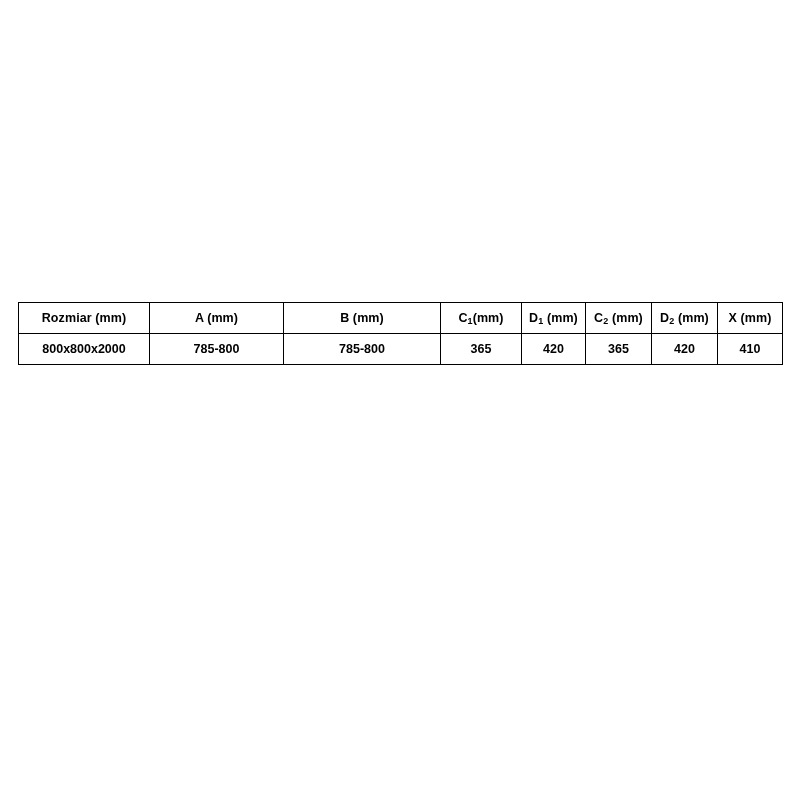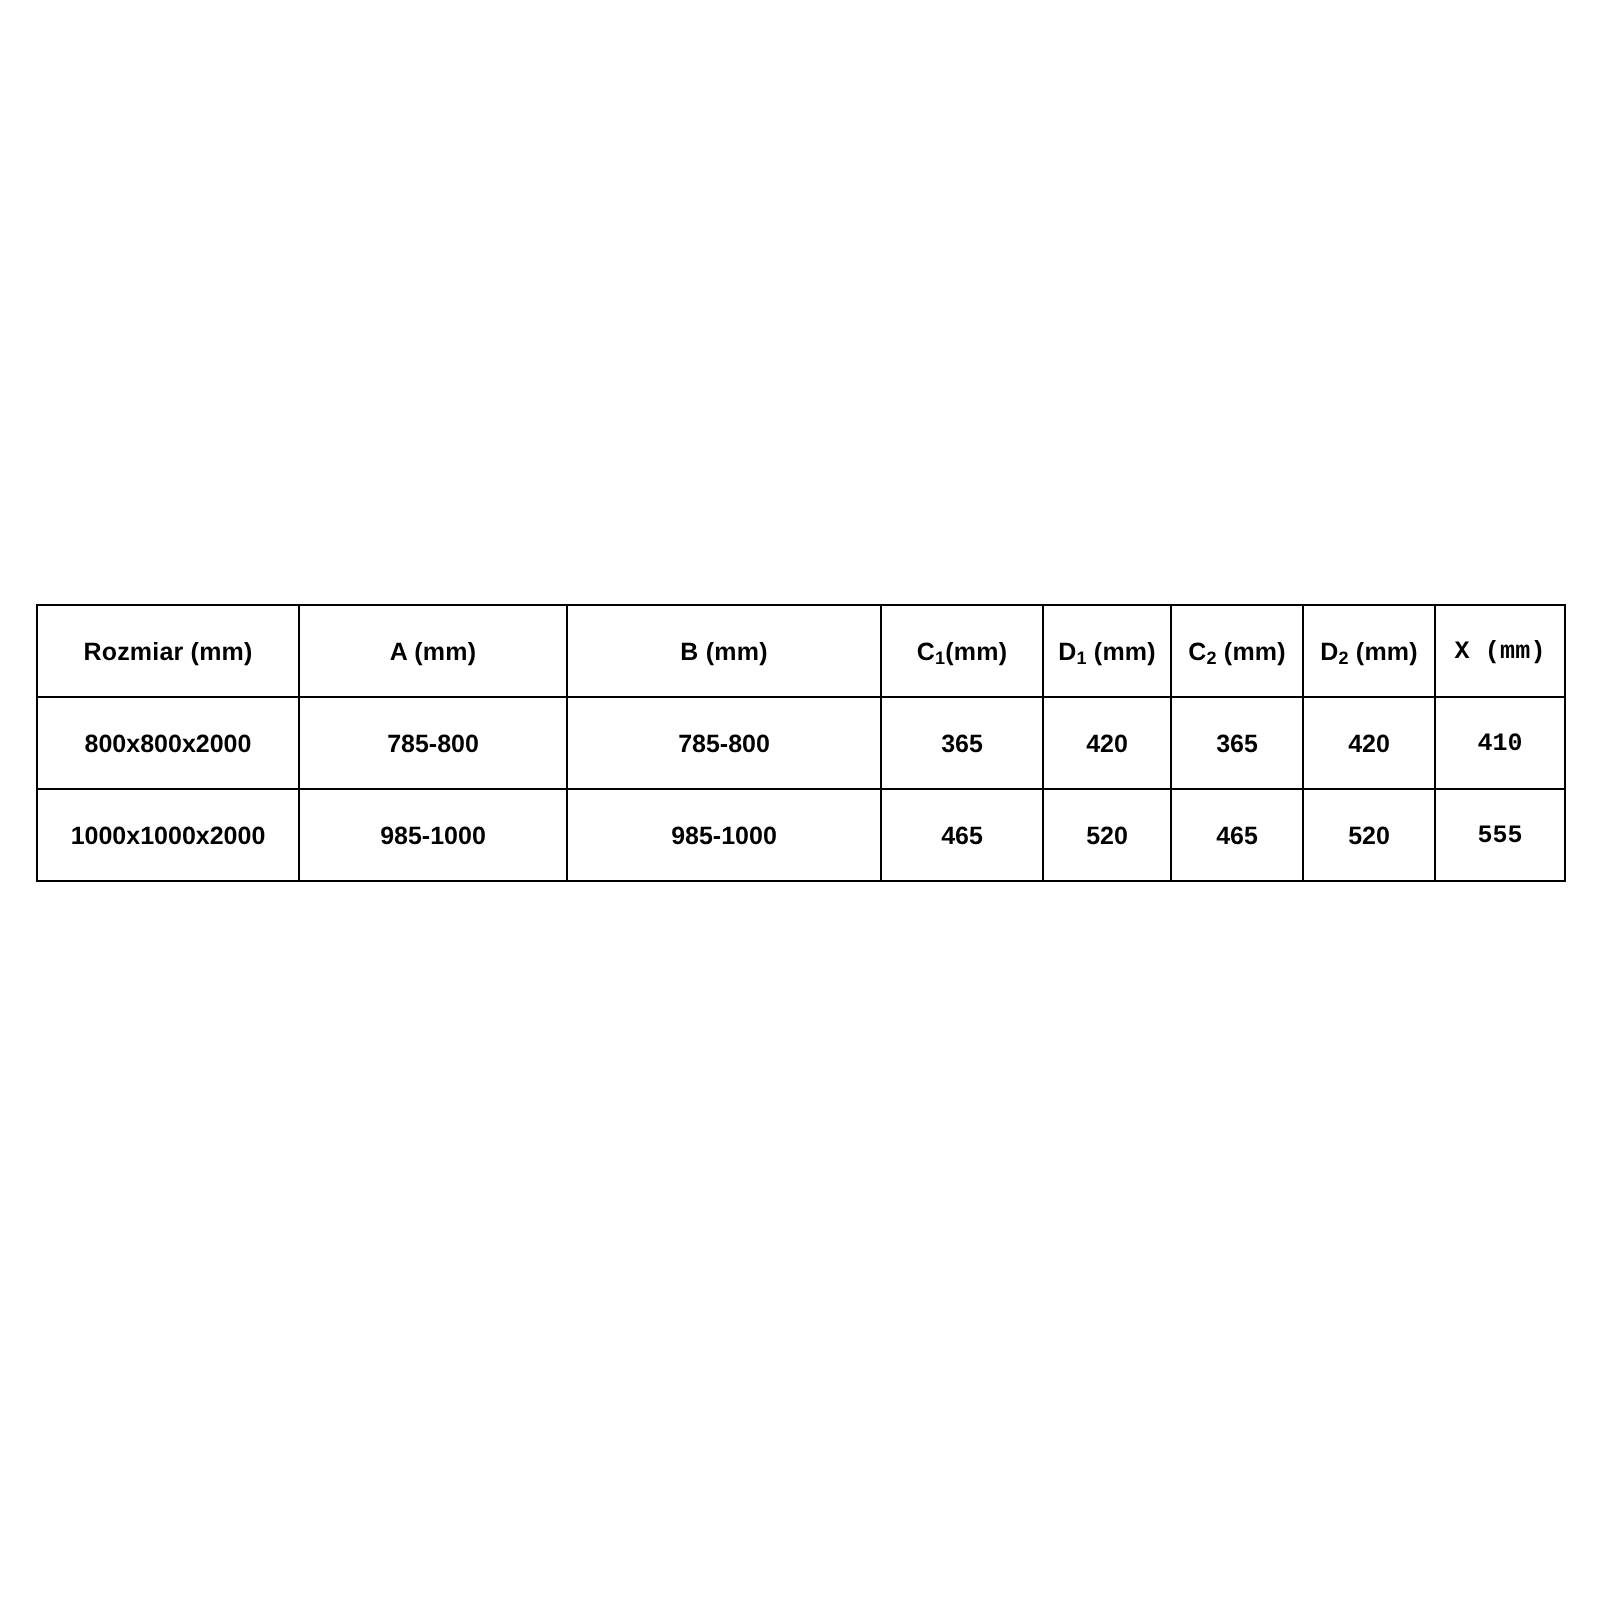--- a/index.html
+++ b/index.html
@@ -31,21 +31,21 @@
     background: #ffffff;
   }
   table.spec th,
   table.spec td {
     border: 1px solid #000000;
     text-align: center;
     vertical-align: middle;
     color: #000000;
     font-size: 12.5px;
     font-weight: bold;
-    height: 46px;
+    height: 31px;
     padding: 0 2px;
     box-sizing: border-box;
     white-space: nowrap;
   }
   table.spec th {
     font-size: 12.5px;
     letter-spacing: 0.1px;
   }
   table.spec th.col-size,
   table.spec td.col-size {
@@ -72,21 +72,20 @@
   table.spec td.col-c2 {
     width: 66px;
   }
   table.spec th.col-d2,
   table.spec td.col-d2 {
     width: 66px;
   }
   table.spec th.col-x,
   table.spec td.col-x {
     width: 65px;
-    font-family: Liberation Mono, monospace;
   }
   sub {
     font-size: 9px;
     vertical-align: baseline;
     position: relative;
     top: 2px;
   }
 </style>
 </head>
 <body>
@@ -110,26 +109,16 @@
         <tr>
           <td class="col-size">800x800x2000</td>
           <td class="col-a">785-800</td>
           <td class="col-b">785-800</td>
           <td class="col-c1">365</td>
           <td class="col-d1">420</td>
           <td class="col-c2">365</td>
           <td class="col-d2">420</td>
           <td class="col-x">410</td>
         </tr>
-        <tr>
-          <td class="col-size">1000x1000x2000</td>
-          <td class="col-a">985-1000</td>
-          <td class="col-b">985-1000</td>
-          <td class="col-c1">465</td>
-          <td class="col-d1">520</td>
-          <td class="col-c2">465</td>
-          <td class="col-d2">520</td>
-          <td class="col-x">555</td>
-        </tr>
       </tbody>
     </table>
   </div>
 </div>
 
 </body></html>

